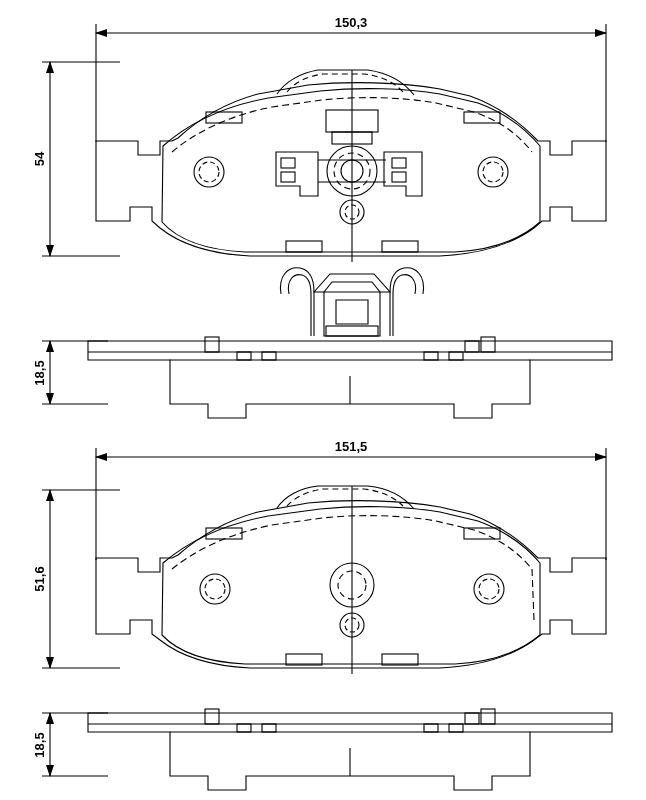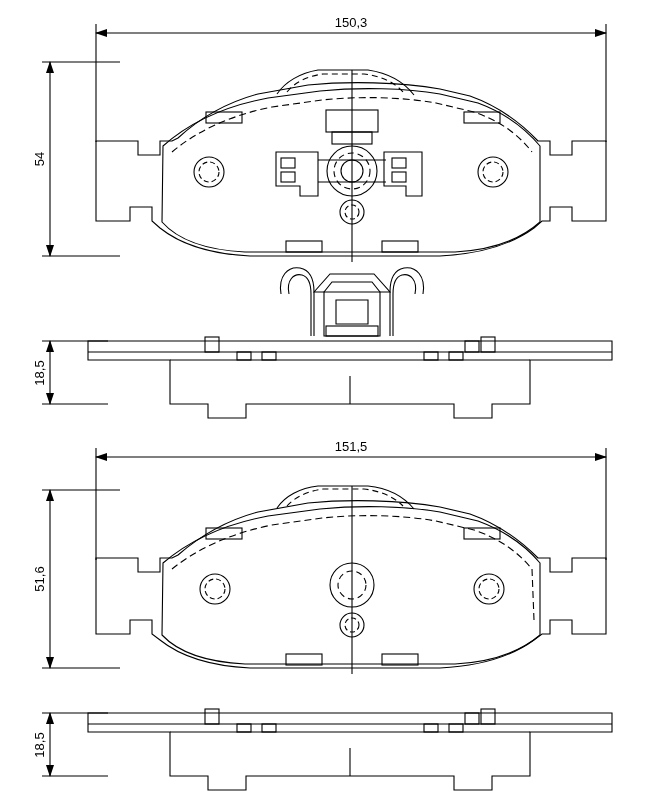--- a/index.html
+++ b/index.html
@@ -1,17 +1,17 @@
 <!DOCTYPE html>
 <html><head>
 <meta charset="utf-8">
 <style>
   html,body{margin:0;padding:0;background:#ffffff;}
   body{width:646px;height:800px;font-family:"Liberation Sans",sans-serif;overflow:hidden;}
-  #sheet{position:relative;width:594px;height:800px;}
+  #sheet{position:relative;width:594px;height:800px;font-weight:bold;}
   svg{display:block;}
   .dimtext{font-family:"Liberation Sans",sans-serif;font-size:13px;fill:#000;}
 </style>
 </head>
 <body>
 
 <div id="sheet">
 <svg width="646" height="800" viewBox="0 0 646 800">
 
   <defs>

